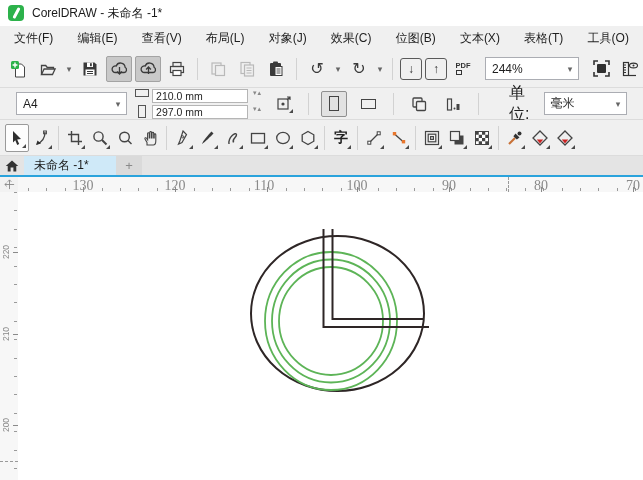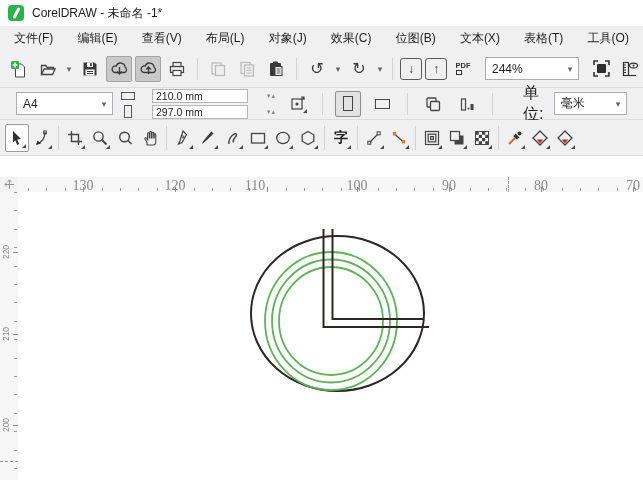--- a/index.html
+++ b/index.html
@@ -37,21 +37,21 @@
   .glyph { font-size:16px; color:#3a3a3a; line-height:1; }
 
   .combo { height:23px; background:#fff; border:1px solid #abadb3;
     display:flex; align-items:center; font-size:12px; color:#1e1e1e; padding-left:6px; position:relative; }
   .combo .dd { position:absolute; right:3px; top:6px; }
   .zoom-combo { width:100px; margin:0 6px; }
   .size-combo { width:150px; }
   .unit-combo { width:112px; }
 
   .dimcol { display:flex; flex-direction:column; gap:2px; }
-  .dimrow { display:flex; align-items:center; gap:17px; }
+  .dimrow { display:flex; align-items:flex-start; gap:3px; }
   .dimfield { width:96px; height:14px; background:#fff; border:1px solid #b5b5b5;
     font-size:10.5px; color:#1e1e1e; display:flex; align-items:center; padding:0 3px; }
   .spin { font-size:7px; color:#888; letter-spacing:1px; margin-left:2px; }
   .wicon { width:14px; height:8px; border:1px solid #555; }
   .hicon { width:8px; height:13px; border:1px solid #555; margin-left:3px; margin-right:3px; }
 
   .tool { width:24px; height:28px; display:flex; align-items:center; justify-content:center;
     position:relative; flex:0 0 auto; }
   .tool.sel { background:#fdfdfd; border:1px solid #9a9a9a; border-radius:2px; }
   .fly::after { content:""; position:absolute; right:2px; bottom:3px;
@@ -416,32 +416,45 @@
       </svg>
     </div>
     <div class="tool fly" style="margin-right:-14px;">
       <svg class="icn" width="18" height="18" viewBox="0 0 18 18">
         <polygon points="9,2 16,9 9,16 2,9" fill="none" stroke="#444" stroke-width="1.3"></polygon>
         <polygon points="5.8,10.5 12.2,10.5 9,14.6" fill="#cc2222"></polygon>
       </svg>
     </div>
   </div>
 
+  <div class="tabbar">
+    <div class="home-btn">
+      <svg class="icn" width="14" height="14" viewBox="0 0 18 18">
+        <polygon points="9,2 17,9 14.5,9 14.5,16 10.8,16 10.8,11 7.2,11 7.2,16 3.5,16 3.5,9 1,9" fill="#333"></polygon>
+      </svg>
+    </div>
+    <div class="doc-tab">
+      <span>未命名 -1*</span>
+    </div>
+    <div class="add-tab">
+      <span>+</span>
+    </div>
+  </div>
 
   <div class="ruler-corner">
     <svg class="icn" width="11" height="11" viewBox="0 0 12 12">
       <path d="M6 1v10M1 6h10M6 1L4 3M6 1l2 2M1 6l2-2M1 6l2 2" fill="none" stroke="#8a8a8a" stroke-width="1"></path>
     </svg>
   </div>
 
   <div class="ruler-top">
     <div class="dots"></div>
     <span class="rnum" style="left:65px;">130</span>
     <span class="rnum" style="left:157px;">120</span>
-    <span class="rnum" style="left:237px;">110</span>
+    <span class="rnum" style="left:246px;">110</span>
     <span class="rnum" style="left:339px;">100</span>
     <span class="rnum" style="left:431px;">90</span>
     <span class="rnum" style="left:523px;">80</span>
     <span class="rnum" style="left:615px;">70</span>
     <div class="rtick" style="left:65px;"></div>
     <div class="rtick" style="left:157px;"></div>
     <div class="rtick" style="left:249px;"></div>
     <div class="rtick" style="left:339px;"></div>
     <div class="rtick" style="left:431px;"></div>
     <div class="rtick" style="left:523px;"></div>

